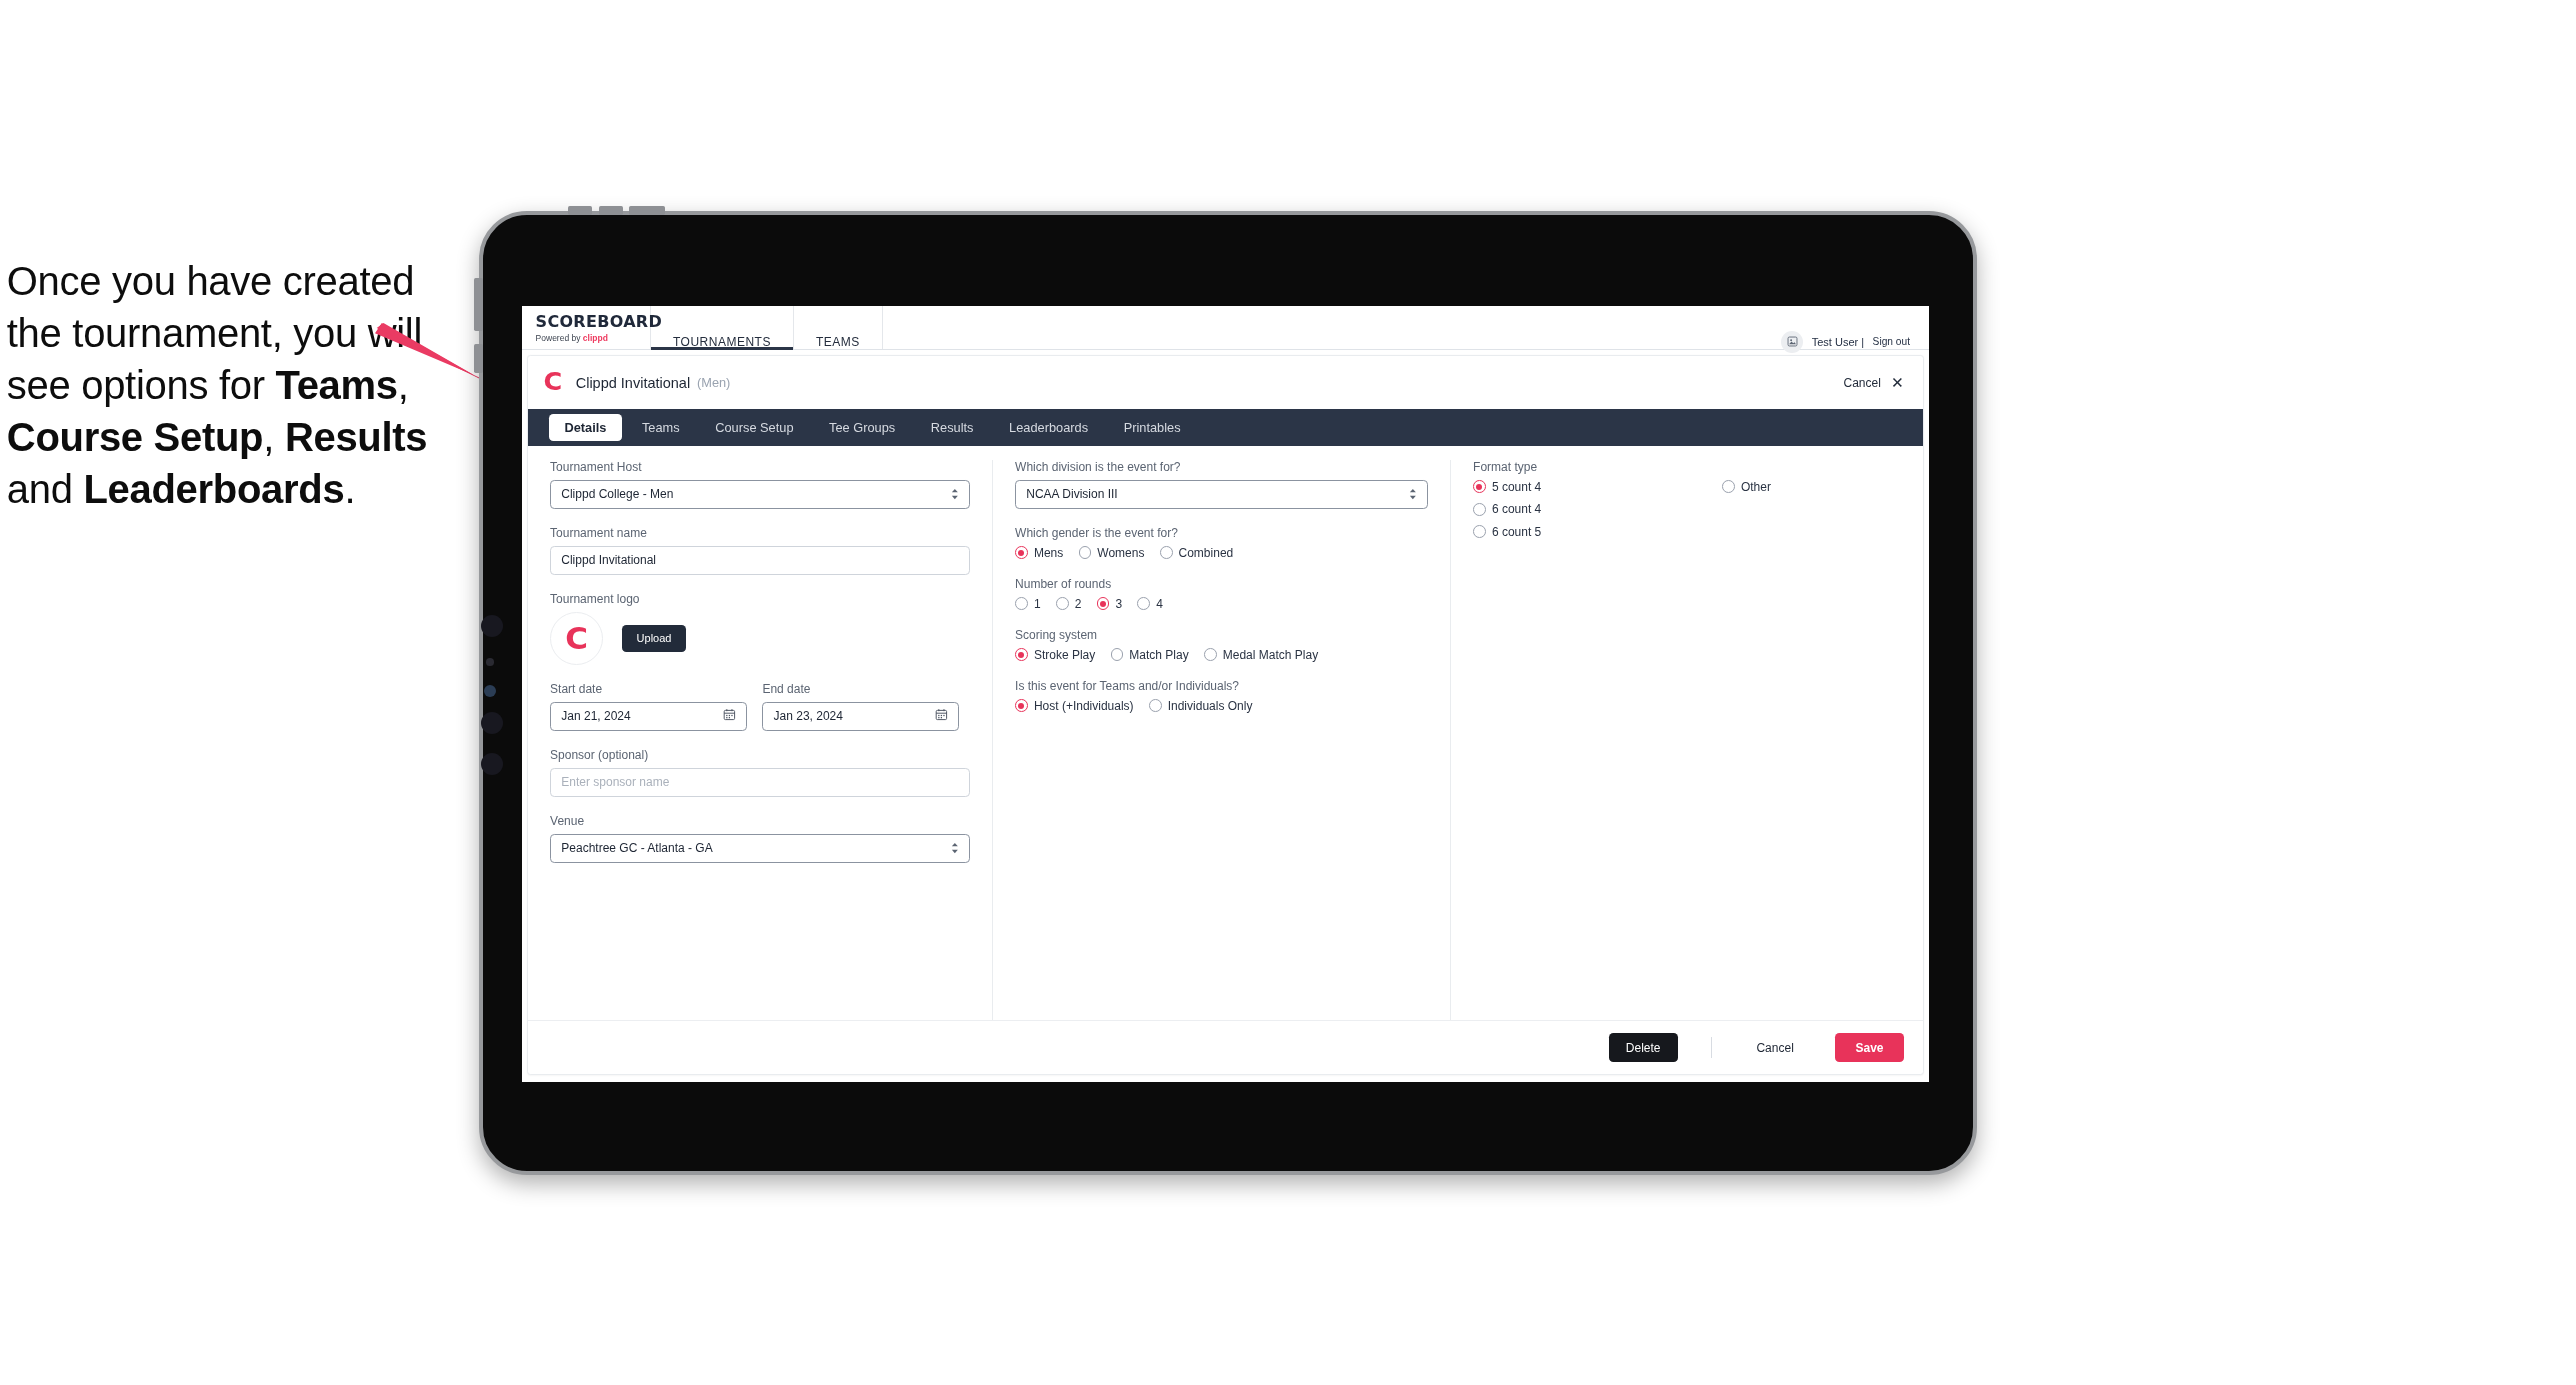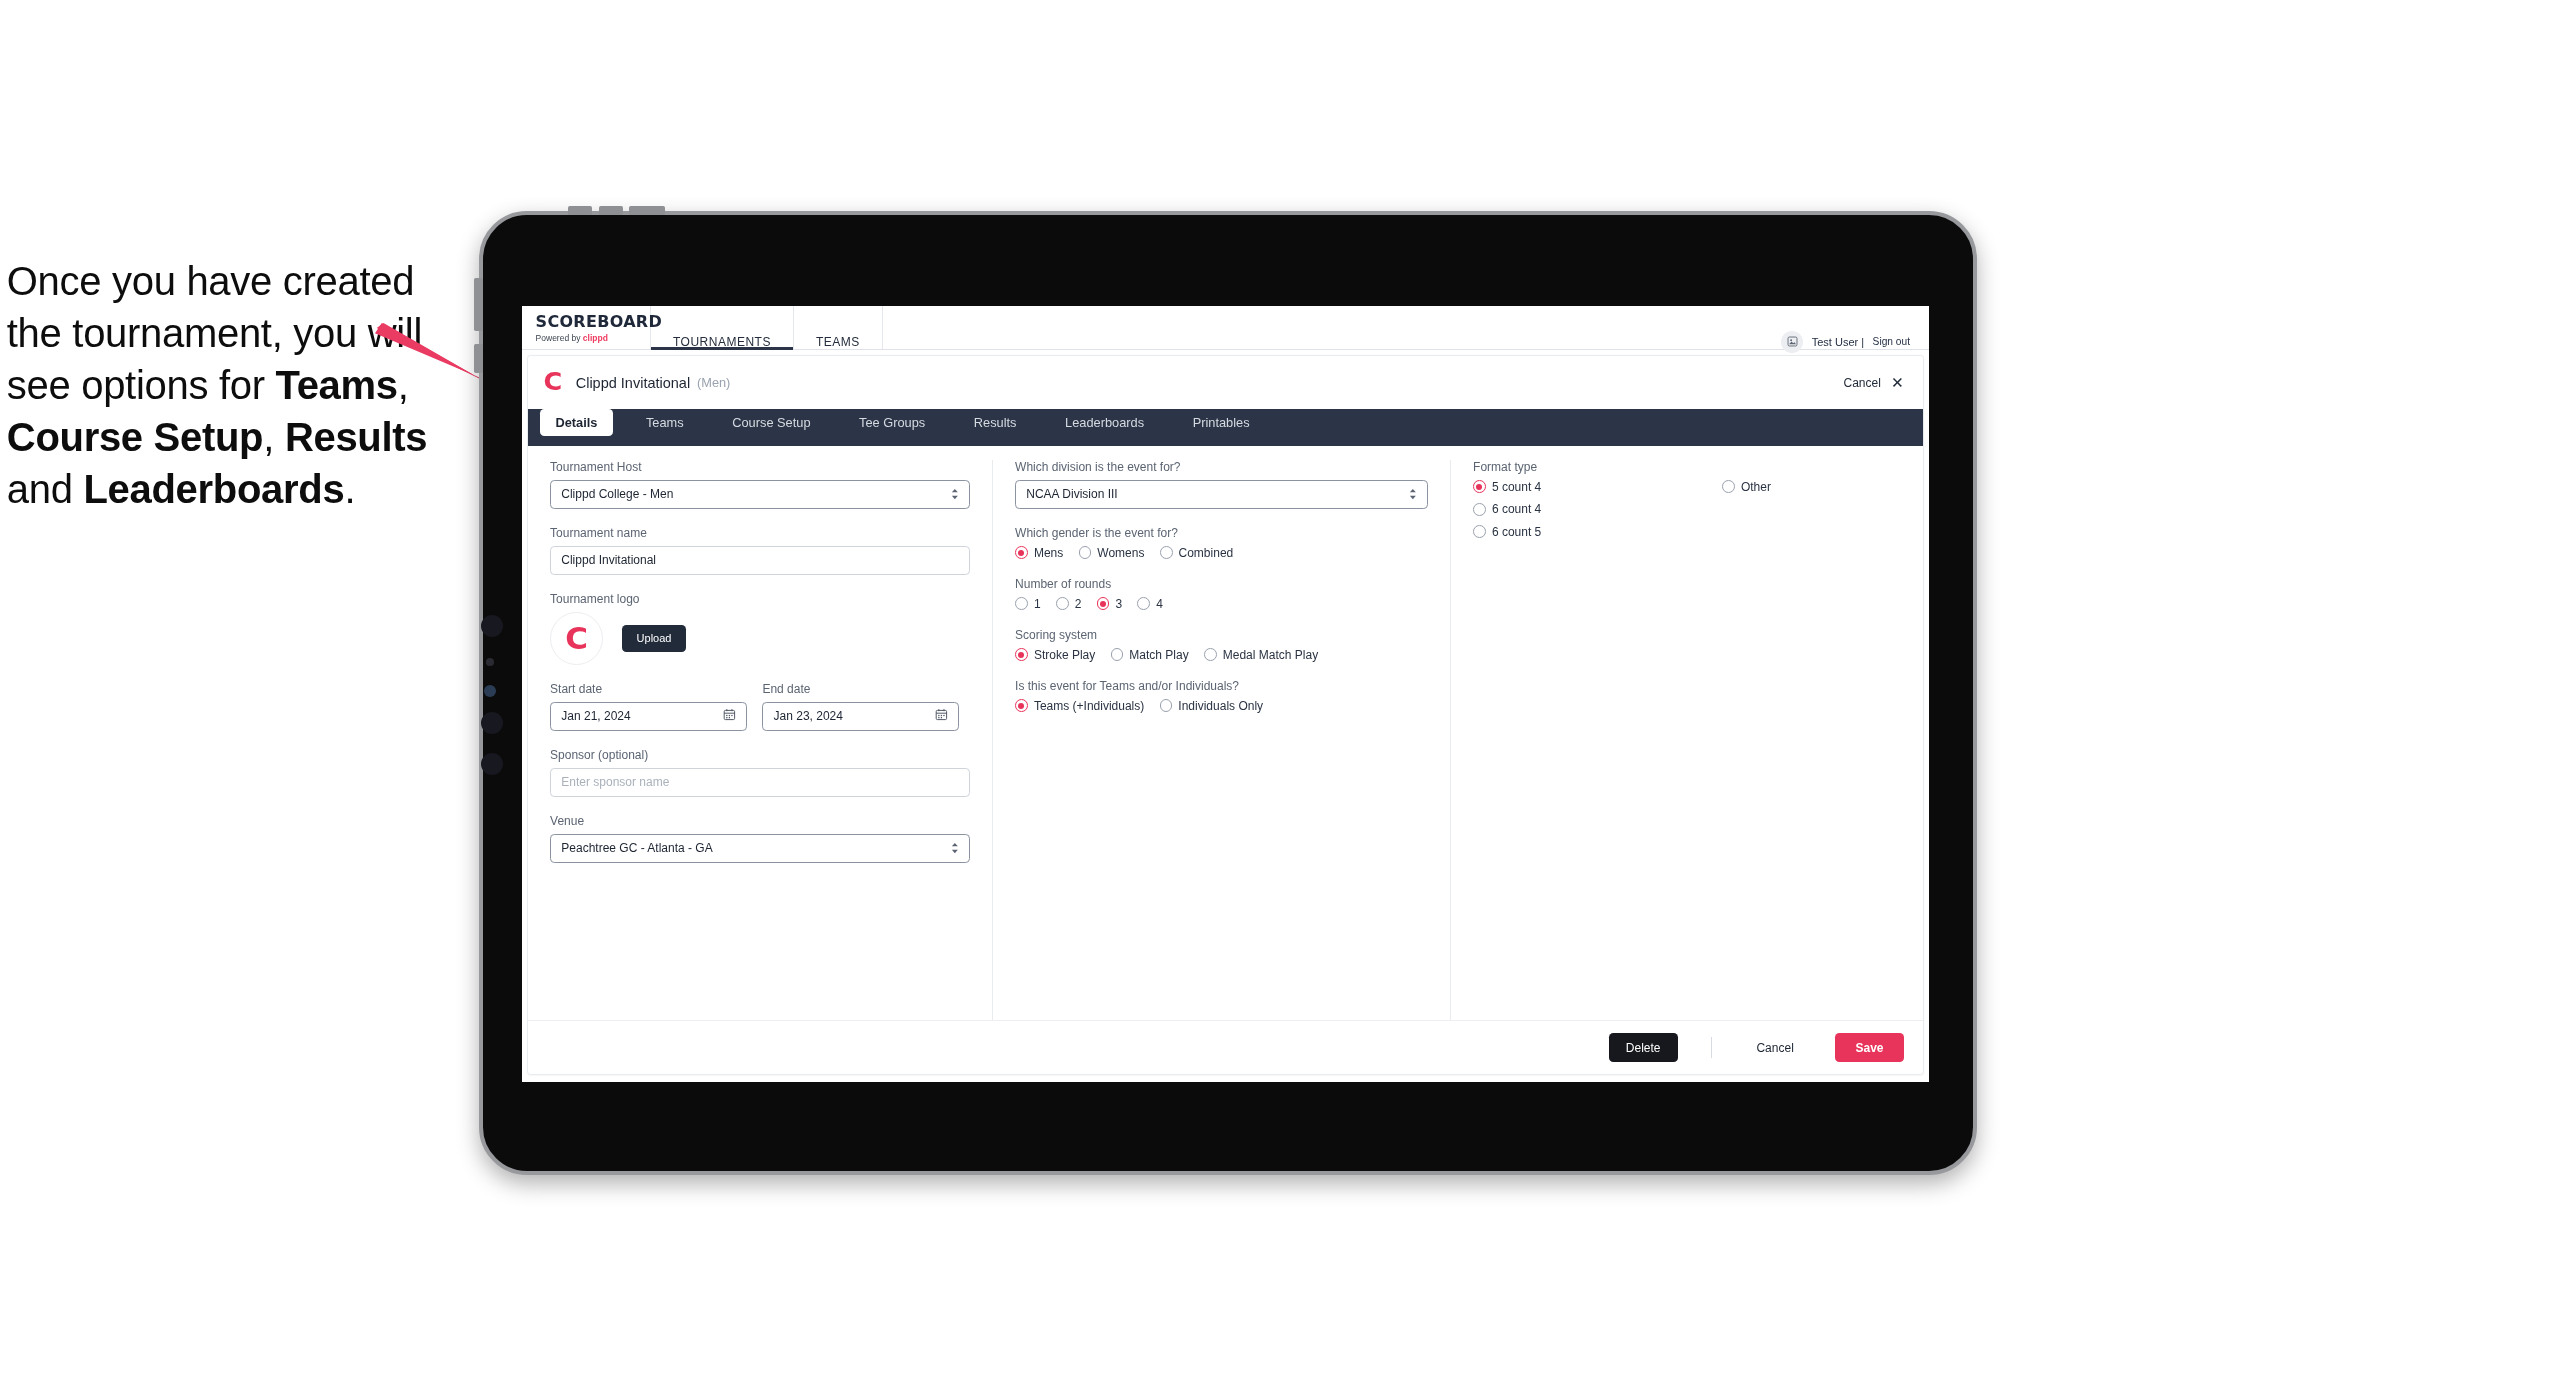--- a/index.html
+++ b/index.html
@@ -129,23 +129,23 @@
   .ttitle { font-size:14.5px; color:#1d2533; }
   .tsub { font-size:12.8px; color:#9aa3b0; margin-left:6.8px; }
   .card-head-right { margin-left:auto; display:flex; align-items:center; gap:10.2px; }
   .cancel-x { font-size:12px; color:#232c3b; }
   .xglyph { font-size:15.3px; color:#232c3b; line-height:1; }
 
   
   .tabstrip {
     background:#2b3547;
     height: 37px;
-    display:flex; align-items:flex-start;
-    padding: 0 12px;
-    gap: 18px;
+    display:flex; align-items:center;
+    padding: 0 21px;
+    gap: 5px;
   }
   .tabstrip .tab {
     font-size: 12.8px; color:#d6dae1;
     padding: 6px 15.3px; border-radius:4.3px;
     white-space:nowrap;
   }
   .tabstrip .tab.active { background:#ffffff; color:#1d2533; font-weight:600; }
 
   
   .formbody { flex:1; display:flex; padding: 13.6px 0 0 0; }
@@ -475,21 +475,21 @@
                 <span class="radio-label">Medal Match Play</span>
               </div>
             </div>
           </div>
 
           <div class="fgroup">
             <div class="flabel">Is this event for Teams and/or Individuals?</div>
             <div class="radio-row">
               <div class="radio-item">
                 <span class="radio on"></span>
-                <span class="radio-label">Teams (+Individuals)</span>
+                <span class="radio-label">Host (+Individuals)</span>
               </div>
               <div class="radio-item">
                 <span class="radio"></span>
                 <span class="radio-label">Individuals Only</span>
               </div>
             </div>
           </div>
 
         </div>
 

